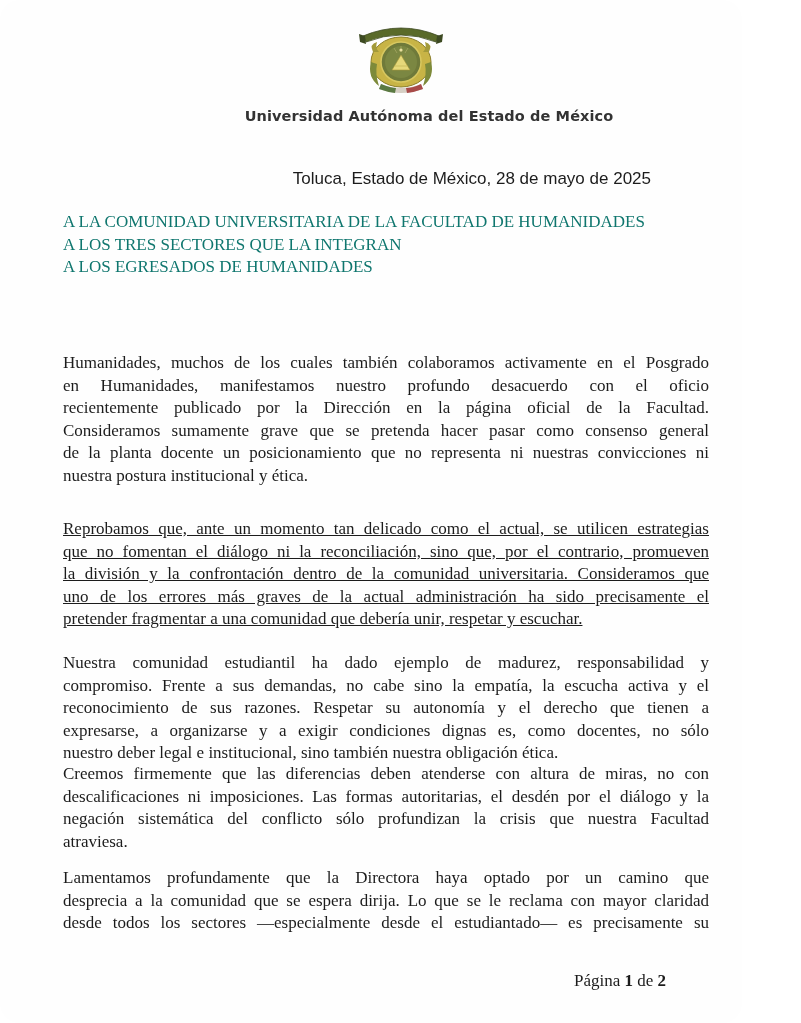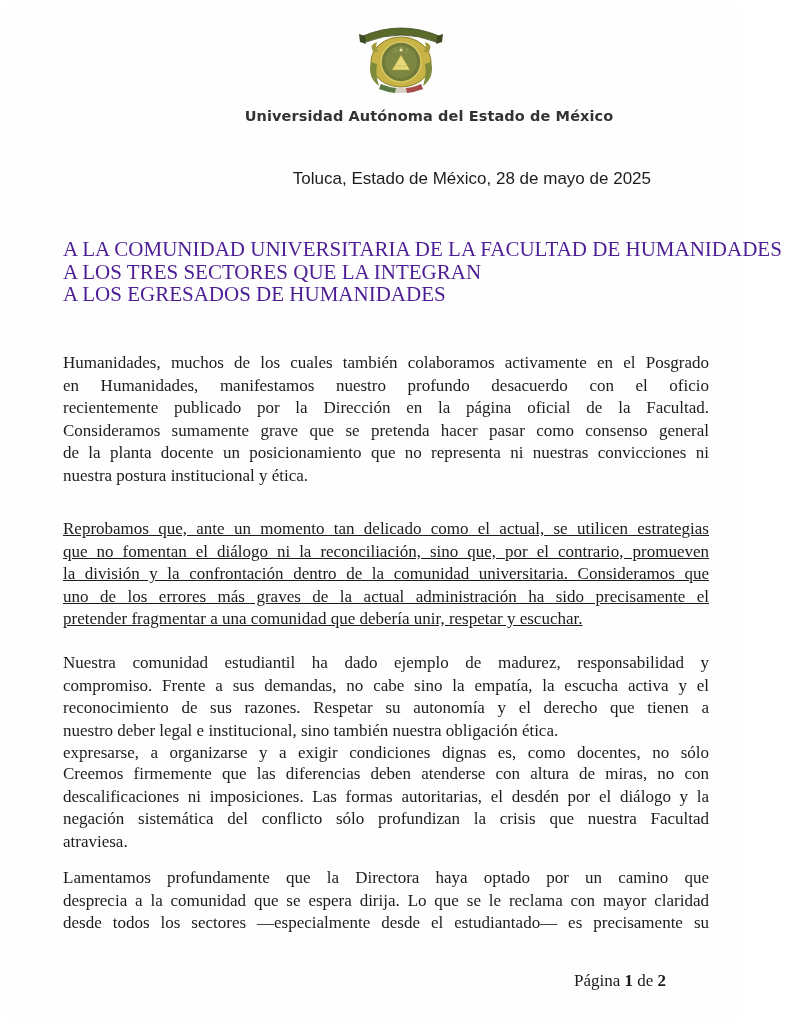--- a/index.html
+++ b/index.html
@@ -51,25 +51,25 @@
       right: 91px;
       top: 169px;
       font-family: Liberation Sans, sans-serif;
       font-size: 17px;
       color: #1c1c1c;
       white-space: nowrap;
     }
     .addressees {
       position: absolute;
       left: 63px;
-      top: 238px;
+      top: 211px;
       font-family: "Liberation Serif", serif;
-      font-size: 21px;
+      font-size: 17px;
       line-height: 22.5px;
-      color: #4c1d95;
+      color: #0f766e;
     }
     .addressee {
       display: block;
       white-space: nowrap;
     }
     .body-text {
       position: absolute;
       left: 63px;
       width: 646px;
       font-family: "Liberation Serif", serif;
@@ -165,22 +165,22 @@
     <span class="line">que no fomentan el diálogo ni la reconciliación, sino que, por el contrario, promueven</span>
     <span class="line">la división y la confrontación dentro de la comunidad universitaria. Consideramos que</span>
     <span class="line">uno de los errores más graves de la actual administración ha sido precisamente el</span>
     <span class="line last">pretender fragmentar a una comunidad que debería unir, respetar y escuchar.</span>
   </div>
 
   <div class="body-text p3">
     <span class="line">Nuestra comunidad estudiantil ha dado ejemplo de madurez, responsabilidad y</span>
     <span class="line">compromiso. Frente a sus demandas, no cabe sino la empatía, la escucha activa y el</span>
     <span class="line">reconocimiento de sus razones. Respetar su autonomía y el derecho que tienen a</span>
+    <span class="line">expresarse, a organizarse y a exigir condiciones dignas es, como docentes, no sólo</span>
     <span class="line last">nuestro deber legal e institucional, sino también nuestra obligación ética.</span>
-    <span class="line">expresarse, a organizarse y a exigir condiciones dignas es, como docentes, no sólo</span>
   </div>
 
   <div class="body-text p4">
     <span class="line">Creemos firmemente que las diferencias deben atenderse con altura de miras, no con</span>
     <span class="line">descalificaciones ni imposiciones. Las formas autoritarias, el desdén por el diálogo y la</span>
     <span class="line">negación sistemática del conflicto sólo profundizan la crisis que nuestra Facultad</span>
     <span class="line last">atraviesa.</span>
   </div>
 
   <div class="body-text p5">

